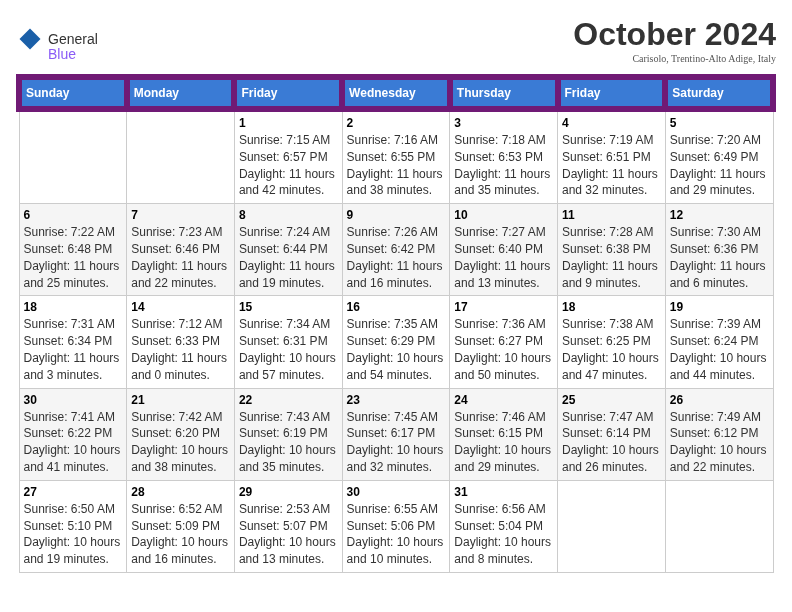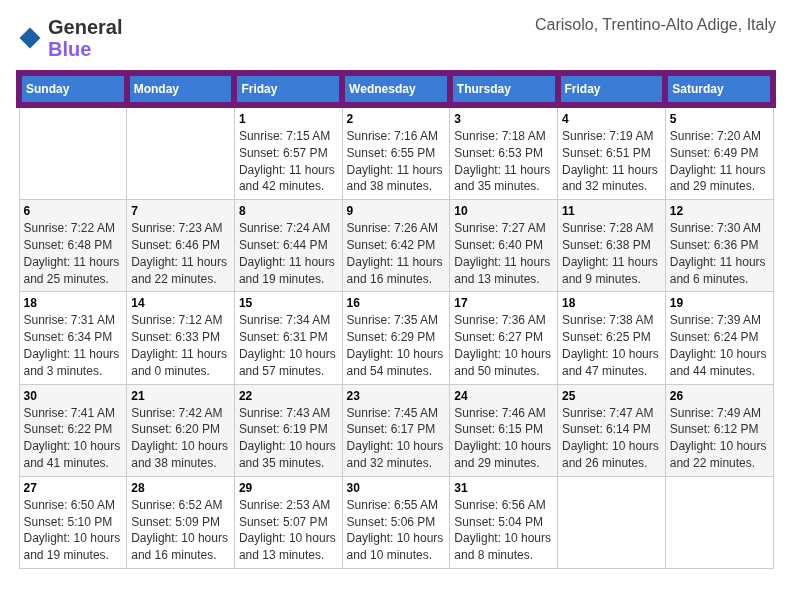--- a/index.html
+++ b/index.html
@@ -15,42 +15,44 @@
       justify-content: space-between;
       align-items: flex-start;
       margin-bottom: 10px;
     }
     .logo {
       display: flex;
       align-items: center;
       gap: 4px;
     }
     .logo-text {
-      font-size: 20px;
-      font-weight: bold;
+      font-size: 14px;
+      font-weight: normal;
       line-height: 1.1;
+      margin-top: 16px;
     }
     .logo-general { color: #333; }
     .logo-blue { color: #8b5cf6; }
     .logo-icon {
       width: 28px;
       height: 28px;
     }
     .title-block {
       text-align: right;
     }
     .title-block h1 {
       font-size: 32px;
       font-weight: bold;
       color: #333;
     }
     .title-block h2 {
-      font-size: 16px;
+      font-size: 10px;
       font-weight: normal;
       color: #555;
+      font-family: Liberation Serif, serif;
     }
     table {
       width: 100%;
       border-collapse: collapse;
       font-size: 10.5px;
     }
     thead tr th {
       background: #3a7bd5;
       color: #fff;
       padding: 6px 4px;
@@ -92,20 +94,21 @@
     <svg class="logo-icon" viewBox="0 0 32 32">
       <polygon points="16,4 28,16 16,28 4,16" fill="#1a5fa8"></polygon>
       <polygon points="16,4 28,16 22,10" fill="#4a9fd5"></polygon>
     </svg>
     <div class="logo-text">
       <span class="logo-general">General</span><br>
       <span class="logo-blue">Blue</span>
     </div>
   </div>
   <div class="title-block">
+    <h1>October 2024</h1>
     <h2>Carisolo, Trentino-Alto Adige, Italy</h2>
   </div>
 </div>
 
 <table>
   <thead>
     <tr>
     <th>Sunday</th>
         <th>Monday</th>
         <th>Friday</th>

